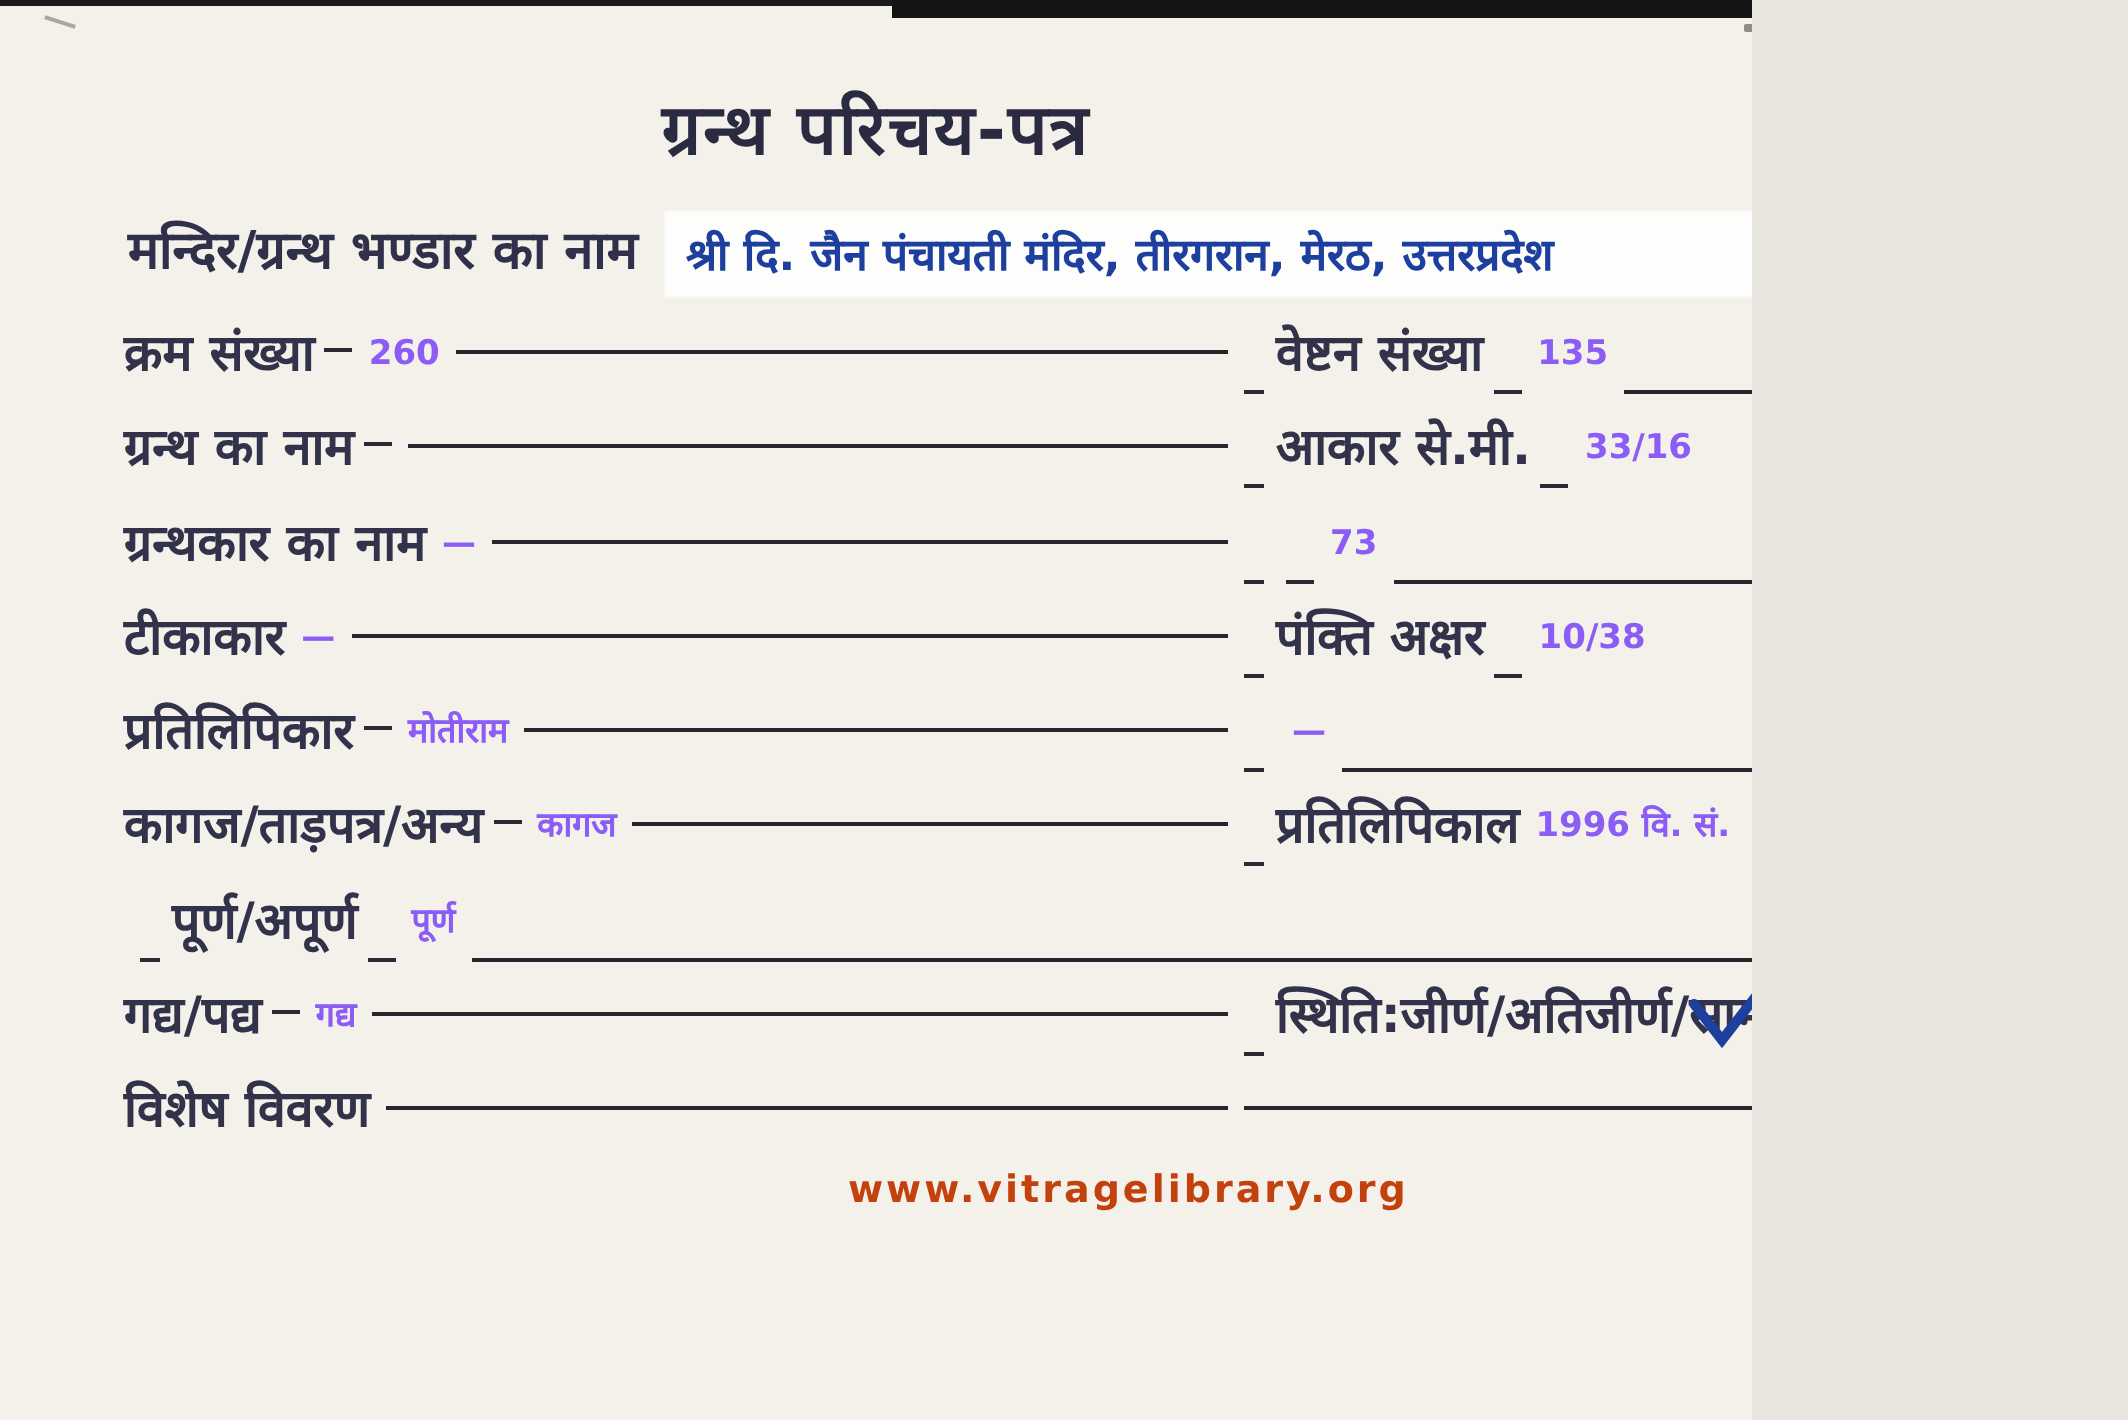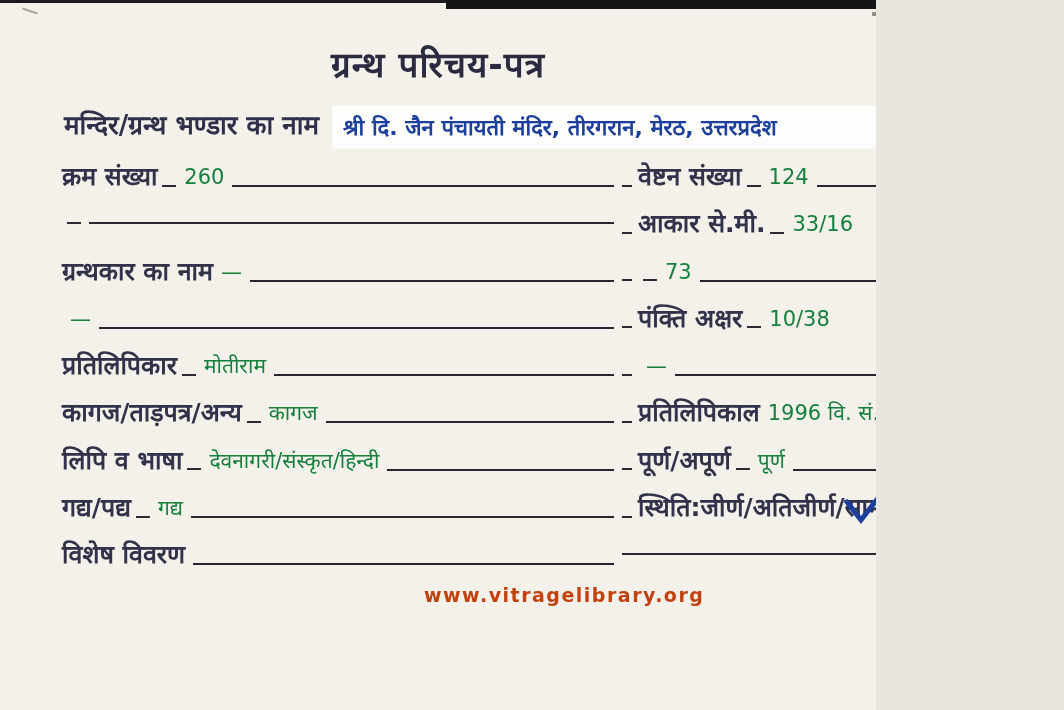--- a/index.html
+++ b/index.html
@@ -18,24 +18,24 @@
          font-size:35px;font-weight:700;color:#2a2a40;letter-spacing:1px;}
 
   .header-row{position:absolute;top:106px;left:64px;right:0;display:flex;align-items:flex-start;}
   .header-label{font-size:26px;font-weight:700;color:#30304a;white-space:nowrap;}
   .header-strip{margin-left:14px;flex:1;background:#fdfdfb;box-shadow:0 0 0 1px #f8f8f4;
                 padding:5px 2px 7px 10px;}
   .header-value{font-size:22px;font-weight:700;color:#1d3f9e;white-space:nowrap;}
 
   .grid{position:absolute;top:157px;left:62px;width:926px;}
   .row{display:flex;height:47.3px;align-items:flex-start;}
-  .cell-l{width:552px;display:flex;align-items:center;}
-  .cell-r{flex:1;display:flex;align-items:center;margin-left:8px;}
+  .cell-l{width:552px;display:flex;align-items:flex-start;}
+  .cell-r{flex:1;display:flex;align-items:flex-end;margin-left:8px;}
   .lbl{font-size:25px;font-weight:600;color:#32324a;white-space:nowrap;line-height:40px;}
-  .val{font-size:21px;font-weight:400;color:#15803d;white-space:nowrap;line-height:40px;margin-left:8px;}
+  .val{font-size:17px;font-weight:700;color:#8b5cf6;white-space:nowrap;line-height:40px;margin-left:8px;}
   .stub{width:14px;border-top:2px solid #2a2a35;margin-top:17px;margin-left:5px;flex:none;}
   .lead{width:10px;border-top:2px solid #2a2a35;margin-top:17px;margin-right:6px;flex:none;}
   .line{flex:1;border-top:2px solid #26262f;margin-top:18px;margin-left:8px;min-width:14px;}
   .line.full{margin-left:0;}
 
   .ticked{position:relative;display:inline-block;}
   .tick{position:absolute;left:-8px;top:-12px;pointer-events:none;}
 
   .watermark{position:absolute;top:584px;left:424px;font-size:19px;letter-spacing:1.5px;
              color:#c2410c;font-weight:600;z-index:4;}
@@ -66,27 +66,28 @@
       <div class="cell-l">
         <span class="lbl">क्रम संख्या</span>
         <span class="stub"></span>
         <span class="val">260</span>
         <span class="line"></span>
       </div>
       <div class="cell-r">
         <span class="lead"></span>
         <span class="lbl">वेष्टन संख्या</span>
         <span class="stub"></span>
-        <span class="val">124</span>
+        <span class="val">135</span>
         <span class="line"></span>
       </div>
     </div>
 
     <div class="row">
       <div class="cell-l">
+        <span class="lbl">ग्रन्थ का नाम</span>
         <span class="stub"></span>
         <span class="line"></span>
       </div>
       <div class="cell-r">
         <span class="lead"></span>
         <span class="lbl">आकार से.मी.</span>
         <span class="stub"></span>
         <span class="val">33/16</span>
       </div>
     </div>
@@ -100,20 +101,21 @@
       <div class="cell-r">
         <span class="lead"></span>
         <span class="stub"></span>
         <span class="val">73</span>
         <span class="line"></span>
       </div>
     </div>
 
     <div class="row">
       <div class="cell-l">
+        <span class="lbl">टीकाकार</span>
         <span class="val">—</span>
         <span class="line"></span>
       </div>
       <div class="cell-r">
         <span class="lead"></span>
         <span class="lbl">पंक्ति अक्षर</span>
         <span class="stub"></span>
         <span class="val">10/38</span>
       </div>
     </div>
@@ -140,26 +142,20 @@
         <span class="line"></span>
       </div>
       <div class="cell-r">
         <span class="lead"></span>
         <span class="lbl">प्रतिलिपिकाल</span>
         <span class="val">1996 वि. सं.</span>
       </div>
     </div>
 
     <div class="row">
-      <div class="cell-l">
-        <span class="lbl">लिपि व भाषा</span>
-        <span class="stub"></span>
-        <span class="val">देवनागरी/संस्कृत/हिन्दी</span>
-        <span class="line"></span>
-      </div>
       <div class="cell-r">
         <span class="lead"></span>
         <span class="lbl">पूर्ण/अपूर्ण</span>
         <span class="stub"></span>
         <span class="val">पूर्ण</span>
         <span class="line"></span>
       </div>
     </div>
 
     <div class="row">

